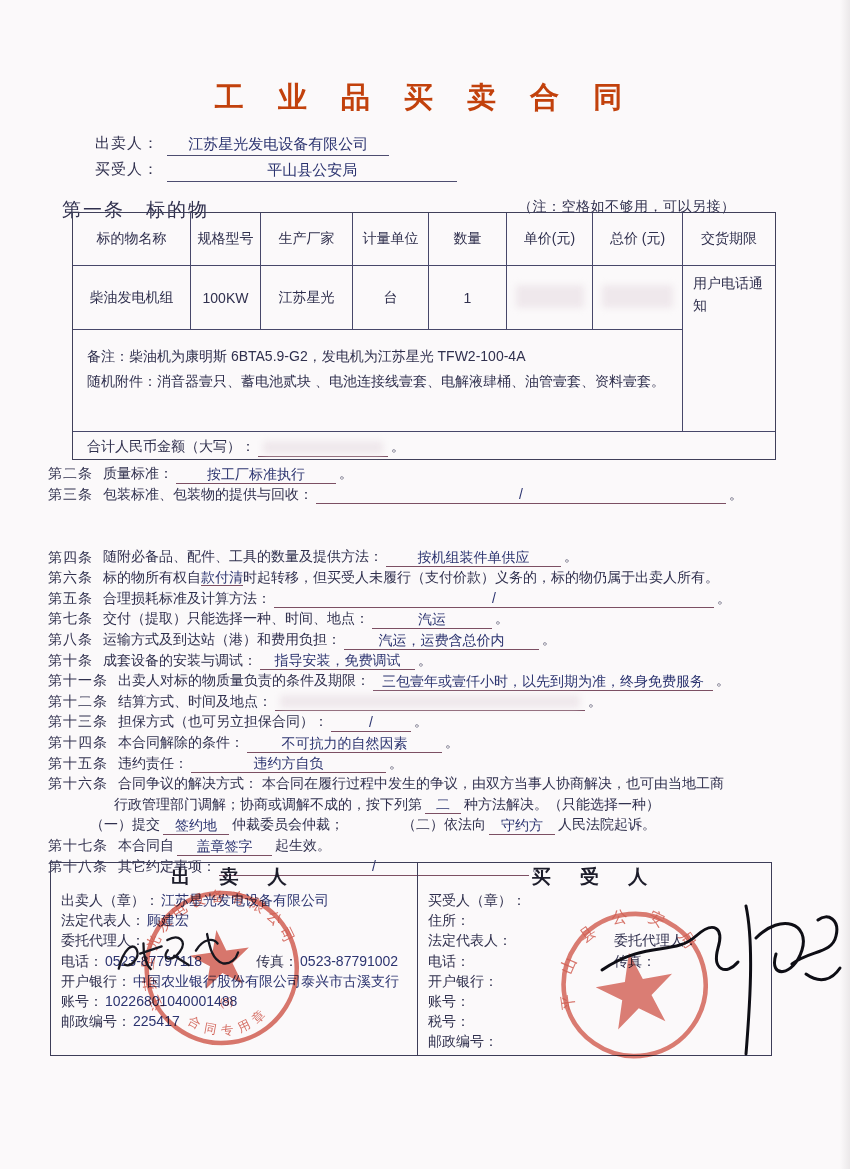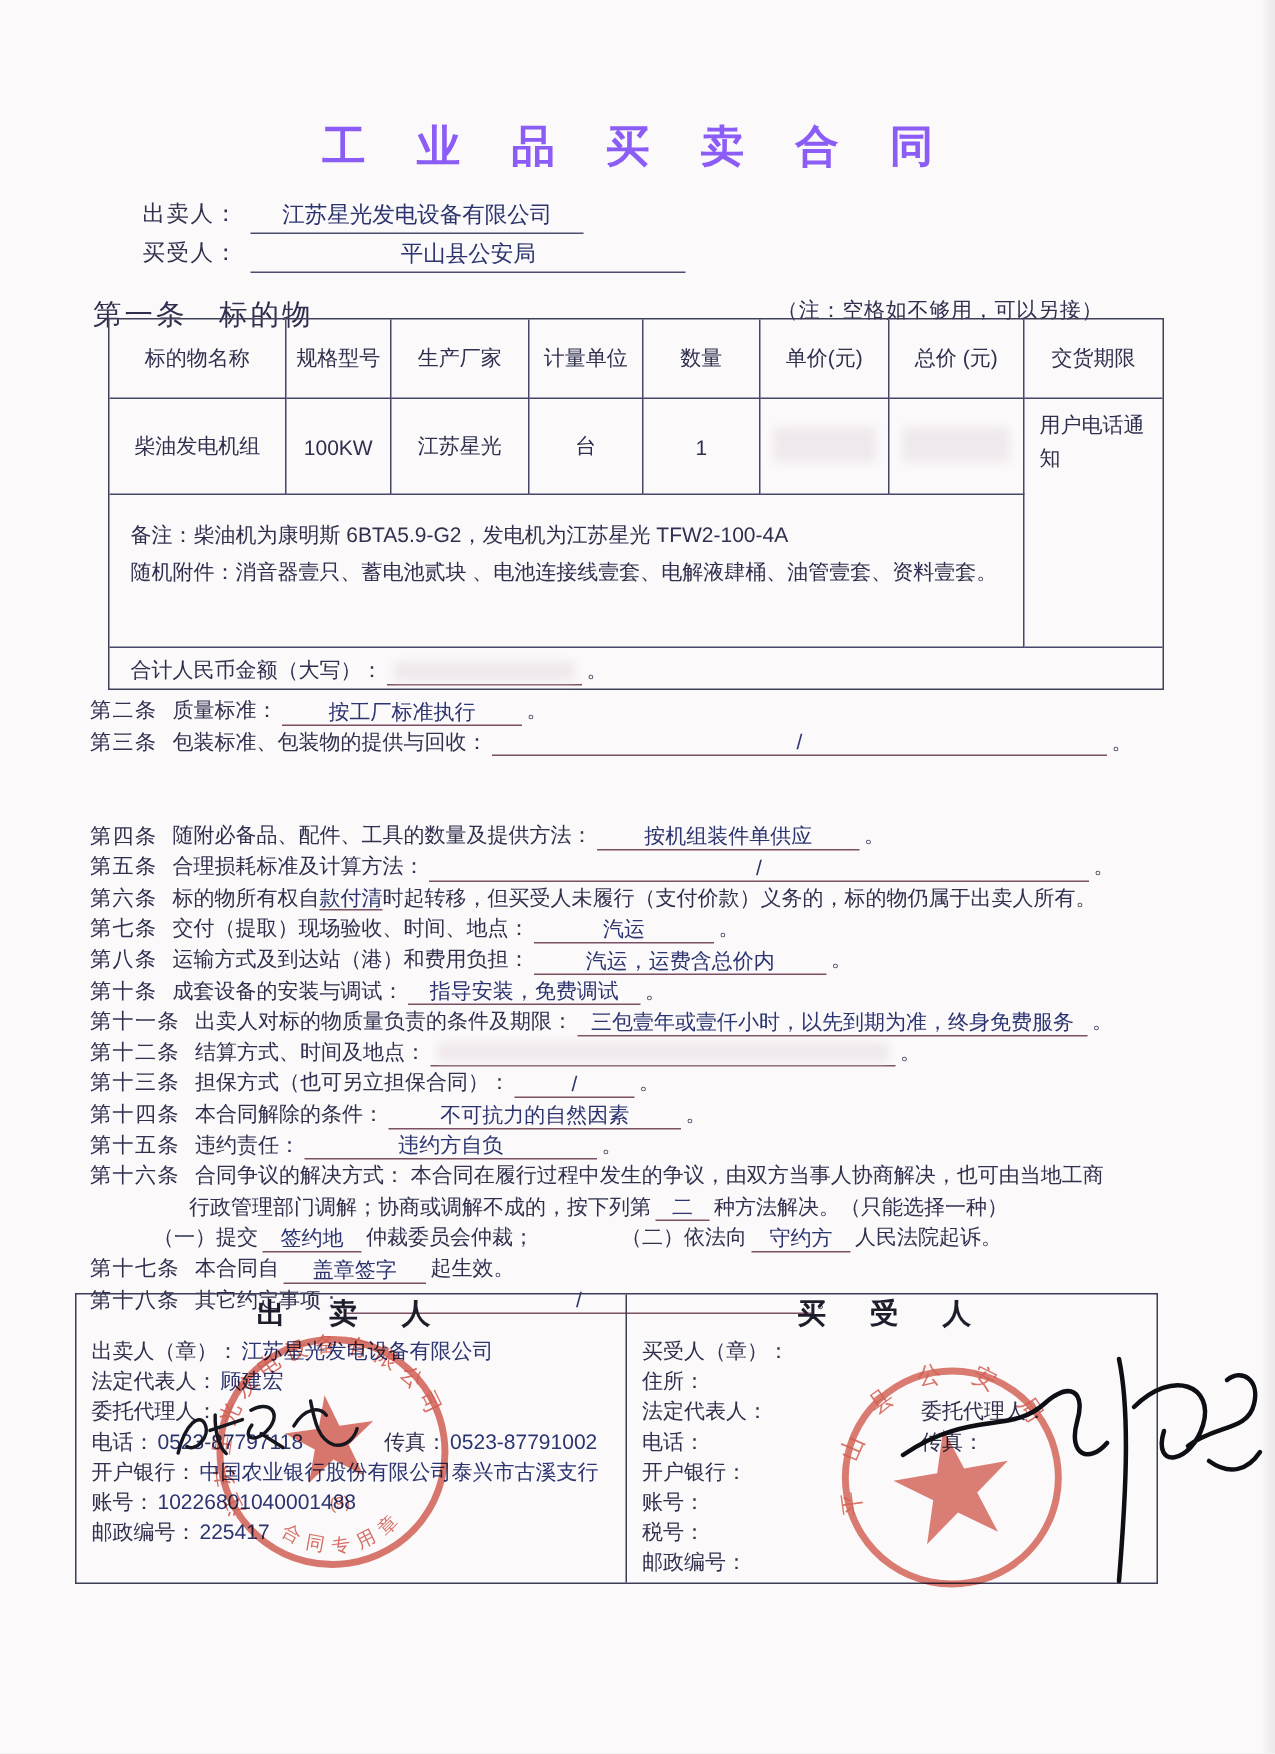--- a/index.html
+++ b/index.html
@@ -7,21 +7,21 @@
   .page{
     position:relative; width:850px; height:1169px; margin:0 auto;
     background:#fbf9fa; overflow:hidden;
     font-family:"Liberation Sans","DejaVu Sans",sans-serif;
     color:#30304e;
   }
   
   .title{
     position:absolute; left:0; top:78px; width:100%;
     text-align:center; font-size:29px; font-weight:bold;
-    letter-spacing:13px; color:#8b5cf6; white-space:nowrap;
+    letter-spacing:13px; color:#c2410c; white-space:nowrap;
   }
   
   .hline{white-space:nowrap; font-size:15px; height:26px; line-height:26px;}
   .hlbl{letter-spacing:1px;}
   .hval{
     display:inline-block; border-bottom:1.6px solid #4d4d70;
     text-align:center; vertical-align:bottom; height:22px; line-height:22px;
     margin-left:4px; color:#2c3470;
   }
   .hdr-left{position:absolute; left:95px; top:130px;}
@@ -44,21 +44,21 @@
   .merged{grid-column:8; grid-row:2/4; border-bottom:1.4px solid #47476a;
           padding:6px 8px 0 10px; font-size:14px; line-height:22px; text-align:left;}
   .remark{grid-column:1/8; grid-row:3; border-right:1.4px solid #47476a;
           border-bottom:1.4px solid #47476a; padding:14px 10px 0 14px;
           text-align:left; line-height:25px;}
   .totalrow{grid-column:1/9; grid-row:4; padding:3px 0 0 14px; text-align:left;
             display:flex; align-items:center;}
   .redact{background:#efe8ec; filter:blur(3px); border-radius:3px;}
   .cellred{position:absolute; left:10%; top:30%; width:80%; height:36%;}
   
-  .clauses{position:absolute; left:60px; top:463px; width:742px;
+  .clauses{position:absolute; left:48px; top:463px; width:742px;
            font-size:14px; line-height:20.6px;}
   .cl{white-space:nowrap;}
   .cl.ind1{padding-left:66px;}
   .cl.ind2{padding-left:42px;}
   .cnum{margin-right:10px; letter-spacing:1px;}
   .fill{display:inline-block; border-bottom:1.6px solid #7c4f63;
         text-align:center; vertical-align:bottom; height:18px; line-height:18px;
         padding:0 5px; color:#2c3470; margin:0 3px;}
   .ufill{border-bottom:1.6px solid #7c4f63; color:#2c3470;}
   .cgap{display:inline-block;}
@@ -143,23 +143,23 @@
           <span class="redact rin"></span>
         </span>
       <span>。</span>
     </div>
   </div>
 
   <div class="clauses" id="clauses">
       <div class="cl"><span class="cnum">第二条</span><span class="ct">质量标准：</span><span class="fill" style="min-width: 150px;">按工厂标准执行</span><span class="ct">。</span></div>
       <div class="cl"><span class="cnum">第三条</span><span class="ct">包装标准、包装物的提供与回收：</span><span class="fill" style="min-width: 400px;">/</span><span class="ct">。</span></div>
       <div class="cl"><span class="cnum">第四条</span><span class="ct">随附必备品、配件、工具的数量及提供方法：</span><span class="fill" style="min-width: 165px; margin-top: 44px;">按机组装件单供应</span><span class="ct">。</span></div>
+      <div class="cl"><span class="cnum">第六条</span><span class="ct">标的物所有权自</span><span class="ufill">款付清</span><span class="ct">时起转移，但买受人未履行（支付价款）义务的，标的物仍属于出卖人所有。</span></div>
       <div class="cl"><span class="cnum">第五条</span><span class="ct">合理损耗标准及计算方法：</span><span class="fill" style="min-width: 430px;">/</span><span class="ct">。</span></div>
-      <div class="cl"><span class="cnum">第六条</span><span class="ct">标的物所有权自</span><span class="ufill">款付清</span><span class="ct">时起转移，但买受人未履行（支付价款）义务的，标的物仍属于出卖人所有。</span></div>
-      <div class="cl"><span class="cnum">第七条</span><span class="ct">交付（提取）现场验收、时间、地点：</span><span class="fill" style="min-width: 110px;">汽运</span><span class="ct">。</span></div>
+      <div class="cl"><span class="cnum">第七条</span><span class="ct">交付（提取）只能选择一种、时间、地点：</span><span class="fill" style="min-width: 110px;">汽运</span><span class="ct">。</span></div>
       <div class="cl"><span class="cnum">第八条</span><span class="ct">运输方式及到达站（港）和费用负担：</span><span class="fill" style="min-width: 185px;">汽运，运费含总价内</span><span class="ct">。</span></div>
       <div class="cl"><span class="cnum">第十条</span><span class="ct">成套设备的安装与调试：</span><span class="fill" style="min-width: 145px;">指导安装，免费调试</span><span class="ct">。</span></div>
       <div class="cl"><span class="cnum">第十一条</span><span class="ct">出卖人对标的物质量负责的条件及期限：</span><span class="fill" style="min-width: 330px;">三包壹年或壹仟小时，以先到期为准，终身免费服务</span><span class="ct">。</span></div>
       <div class="cl"><span class="cnum">第十二条</span><span class="ct">结算方式、时间及地点：</span><span class="fill" style="min-width: 300px;"><span class="redact rin"></span></span><span class="ct">。</span></div>
       <div class="cl"><span class="cnum">第十三条</span><span class="ct">担保方式（也可另立担保合同）：</span><span class="fill" style="min-width: 70px;">/</span><span class="ct">。</span></div>
       <div class="cl"><span class="cnum">第十四条</span><span class="ct">本合同解除的条件：</span><span class="fill" style="min-width: 185px;">不可抗力的自然因素</span><span class="ct">。</span></div>
       <div class="cl"><span class="cnum">第十五条</span><span class="ct">违约责任：</span><span class="fill" style="min-width: 185px;">违约方自负</span><span class="ct">。</span></div>
       <div class="cl"><span class="cnum">第十六条</span><span class="ct">合同争议的解决方式： 本合同在履行过程中发生的争议，由双方当事人协商解决，也可由当地工商</span></div>
       <div class="cl ind1"><span class="ct">行政管理部门调解；协商或调解不成的，按下列第</span><span class="fill" style="min-width: 26px;">二</span><span class="ct">种方法解决。（只能选择一种）</span></div>
       <div class="cl ind2"><span class="ct">（一）提交</span><span class="fill" style="min-width: 56px;">签约地</span><span class="ct">仲裁委员会仲裁；</span><span class="cgap" style="width: 58px;"></span><span class="ct">（二）依法向</span><span class="fill" style="min-width: 56px;">守约方</span><span class="ct">人民法院起诉。</span></div>

